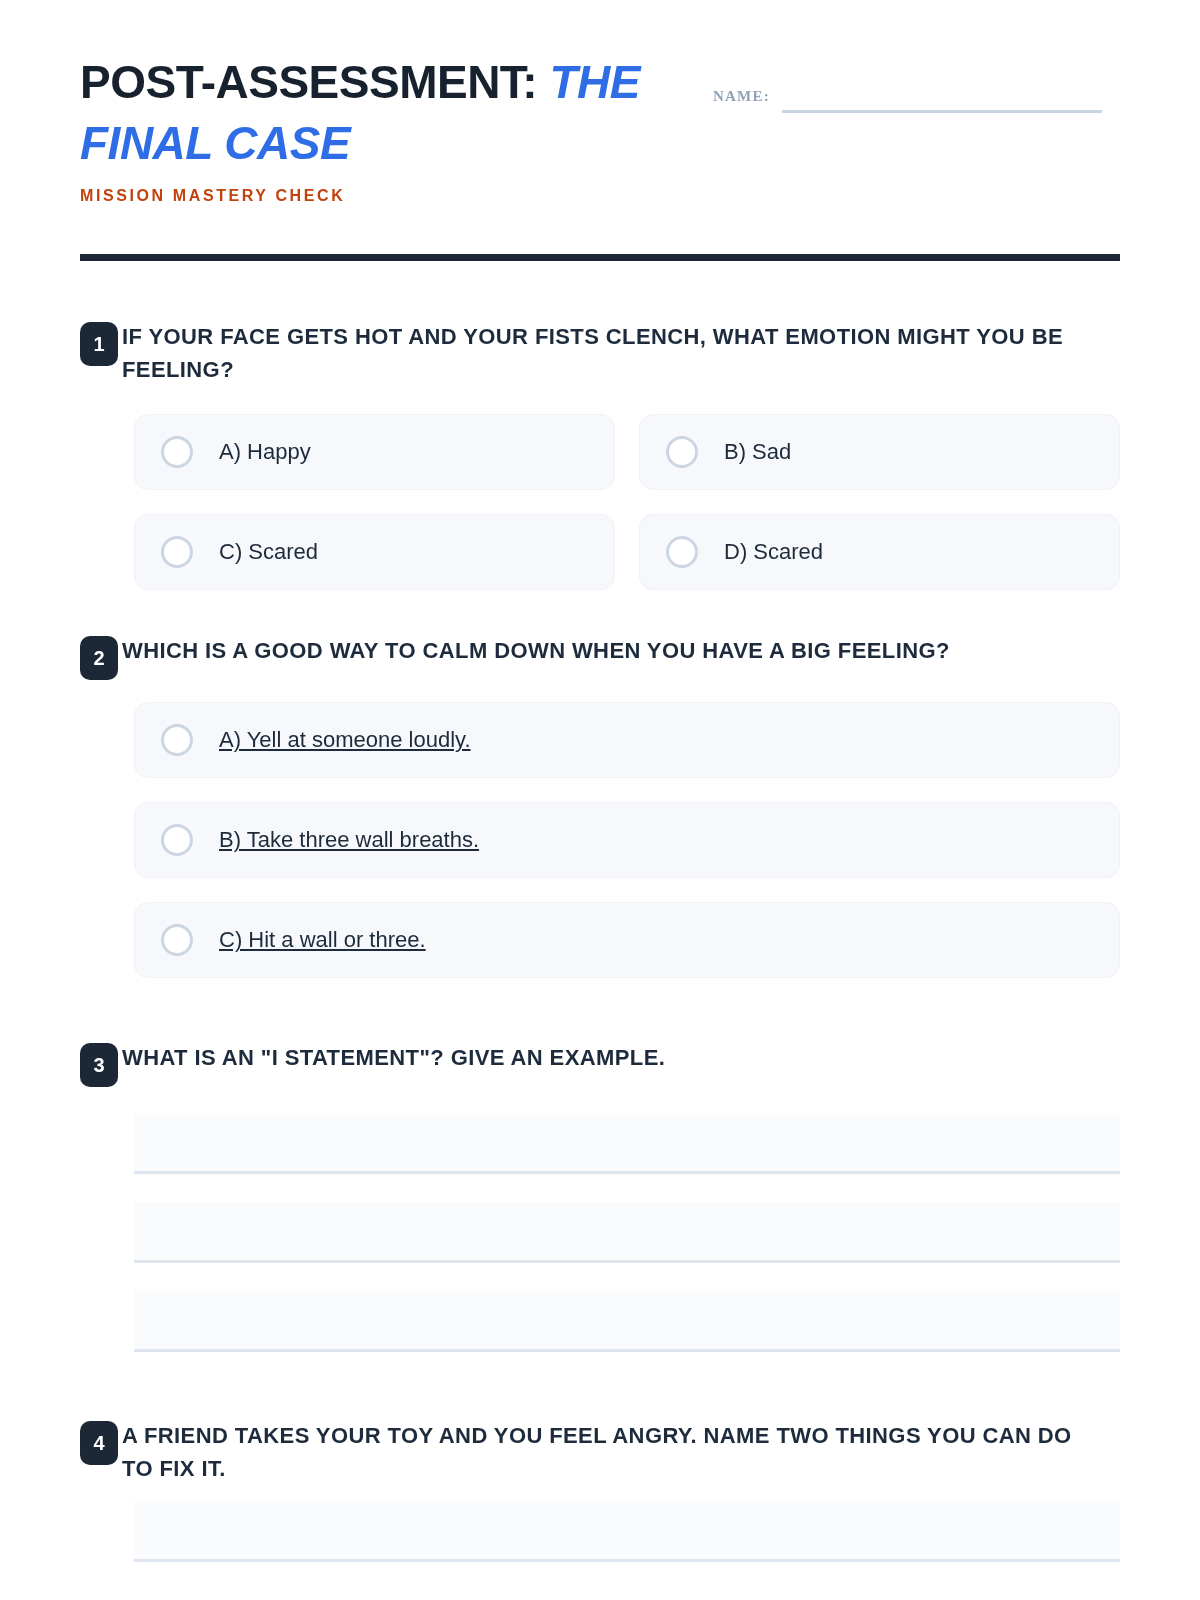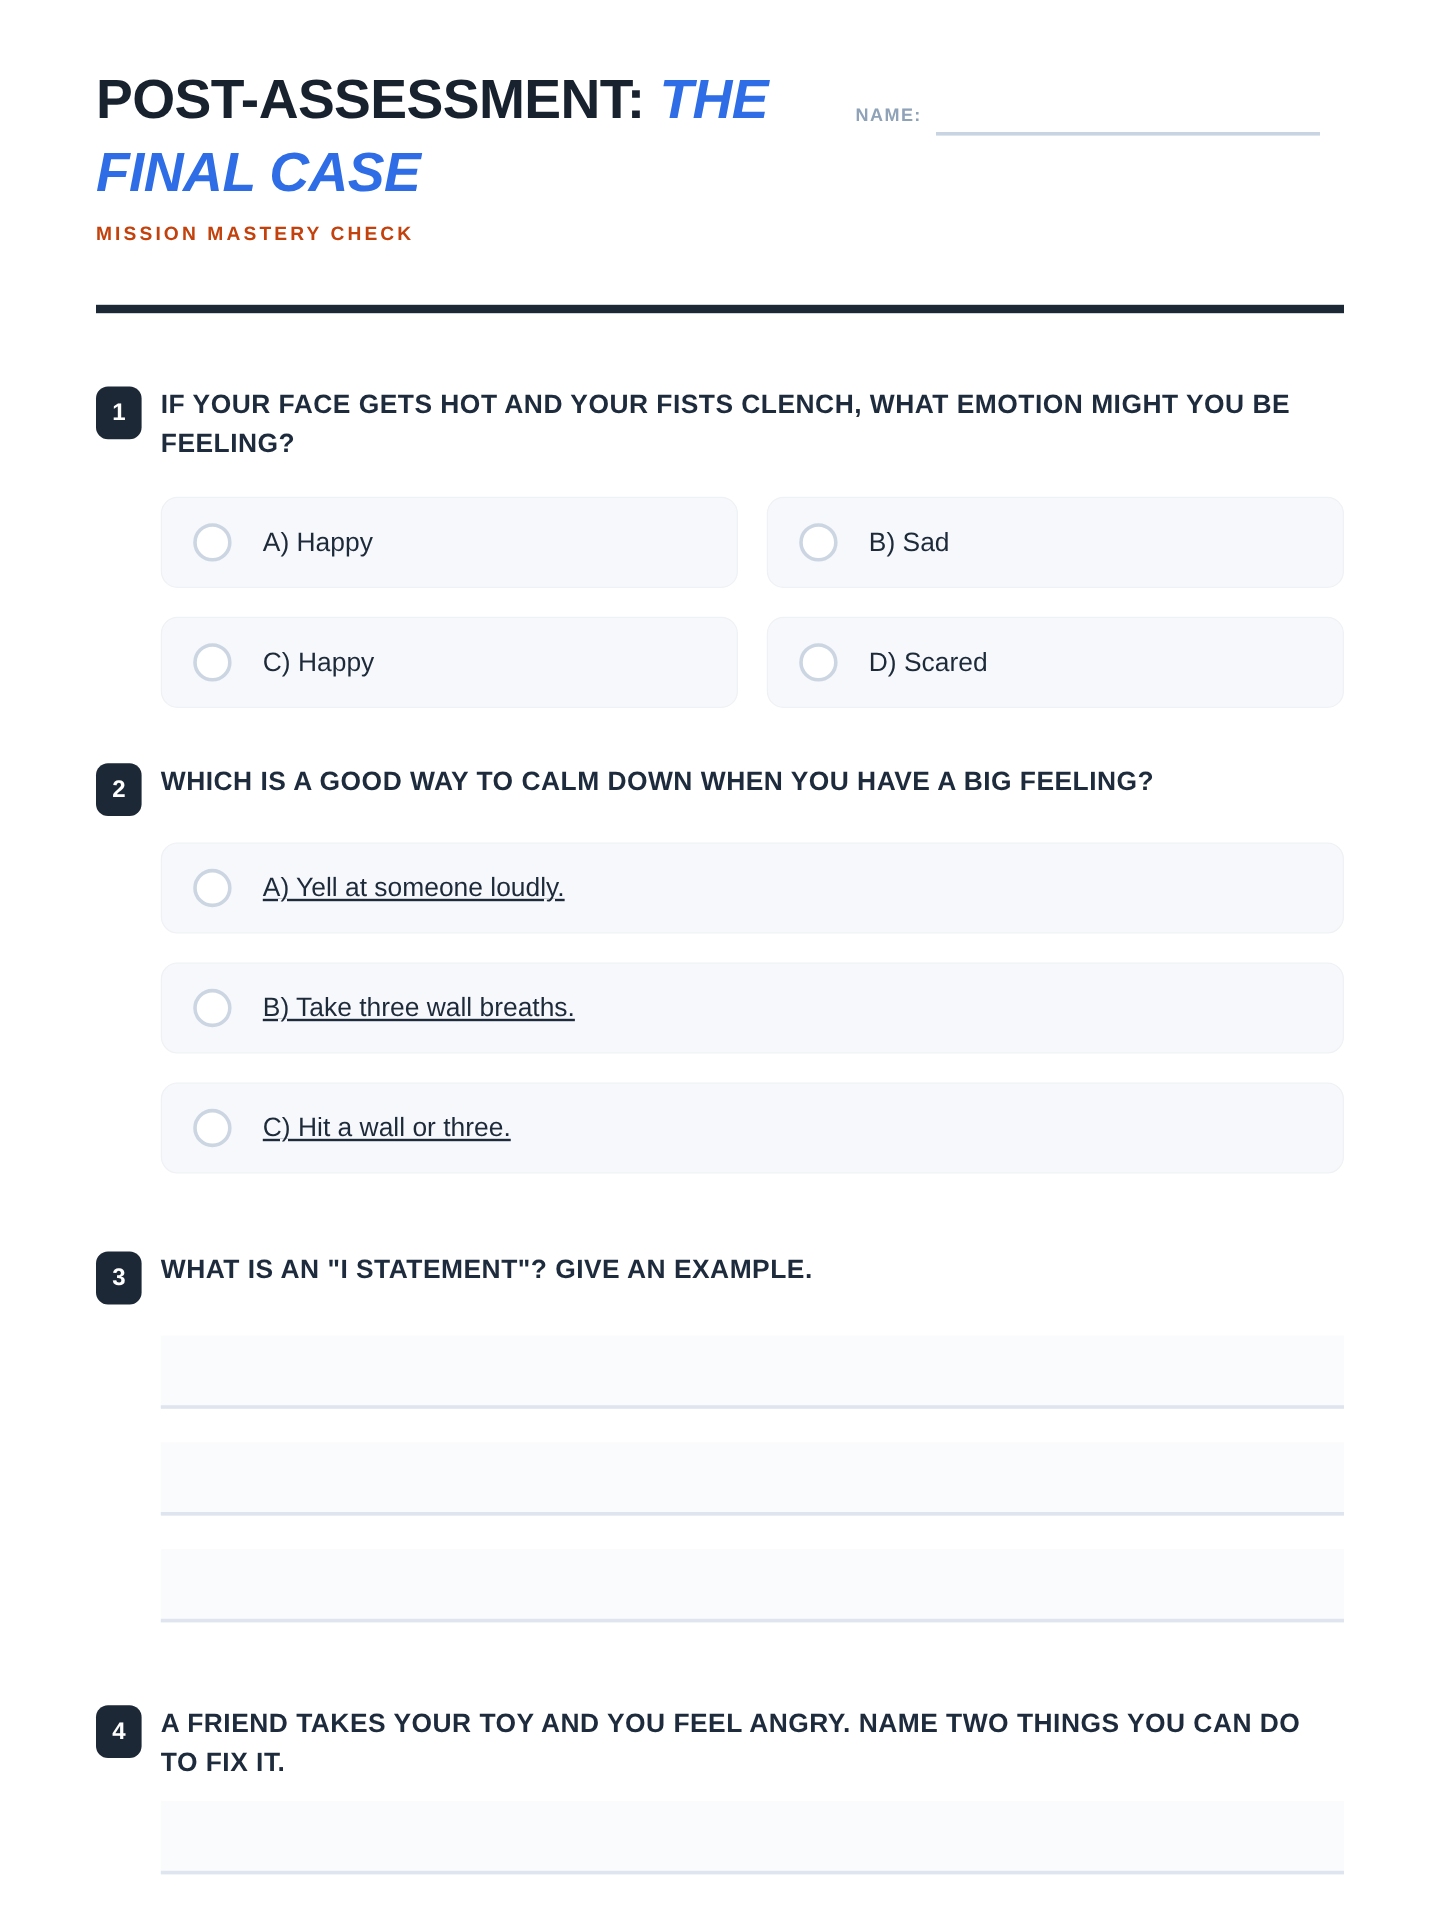--- a/index.html
+++ b/index.html
@@ -20,21 +20,21 @@
     font-weight: 900; color: #18222f; text-transform: uppercase;
   }
   .title .accent { color: #2e6de6; font-style: italic; }
   .subtitle {
     margin-top: 14px;
     font-size: 16px; font-weight: 700; letter-spacing: 2.6px;
     color: #c2410c; text-transform: uppercase;
   }
   .name-row {
     position: absolute; top: 88px; left: 713px;
-    display: flex; align-items: center;
+    display: flex; align-items: center; font-family: Liberation Serif, serif;
   }
   .name-label {
     font-size: 15px; font-weight: 700; letter-spacing: 1.2px;
     color: #8fa2b8; padding-bottom: 8px; text-transform: uppercase;
   }
   .name-line {
     width: 320px; height: 24px; margin-left: 12px;
     border-bottom: 3px solid #c9d4e2;
   }
   .rule { margin: 49px 0 0; border: none; height: 7px; background: #1d2836; }
@@ -49,21 +49,21 @@
   .q-header { display: flex; align-items: flex-start; }
   .q-badge {
     flex: 0 0 auto;
     width: 38px; height: 44px; margin-top: 2px;
     background: #1d2836; color: #ffffff;
     border-radius: 10px;
     display: flex; align-items: center; justify-content: center;
     font-size: 20px; font-weight: 700;
   }
   .q-text {
-    margin: 0 0 0 16px;
+    margin: 0 0 0 4px;
     font-size: 22px; font-weight: 700; letter-spacing: 0.4px;
     line-height: 33px; max-width: 950px;
     color: #1d2b3c; text-transform: uppercase;
   }
 
   .options {
     margin: 28px 0 0 54px;
     display: grid; grid-gap: 24px; gap: 24px;
   }
   .q2 .options { margin-top: 22px; text-decoration: underline; }
@@ -121,21 +121,21 @@
           <div class="option">
             <span class="radio"></span>
             <span class="option-label">A) Happy</span>
           </div>
           <div class="option">
             <span class="radio"></span>
             <span class="option-label">B) Sad</span>
           </div>
           <div class="option">
             <span class="radio"></span>
-            <span class="option-label">C) Happy</span>
+            <span class="option-label">C) Scared</span>
           </div>
           <div class="option">
             <span class="radio"></span>
             <span class="option-label">D) Scared</span>
           </div>
         </div>
 
   </section>
 
   <section class="question q2">

